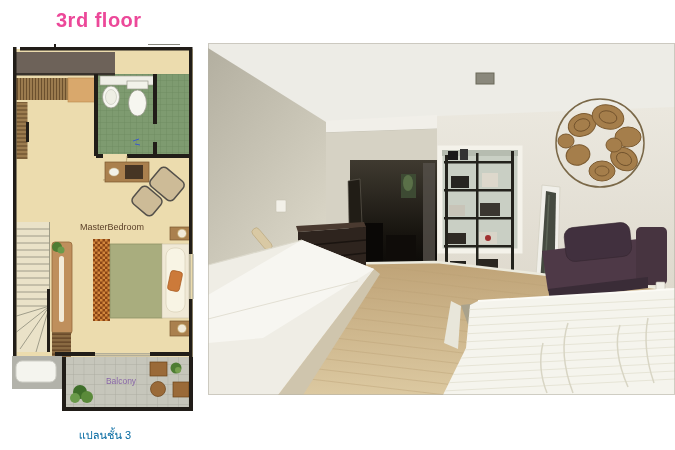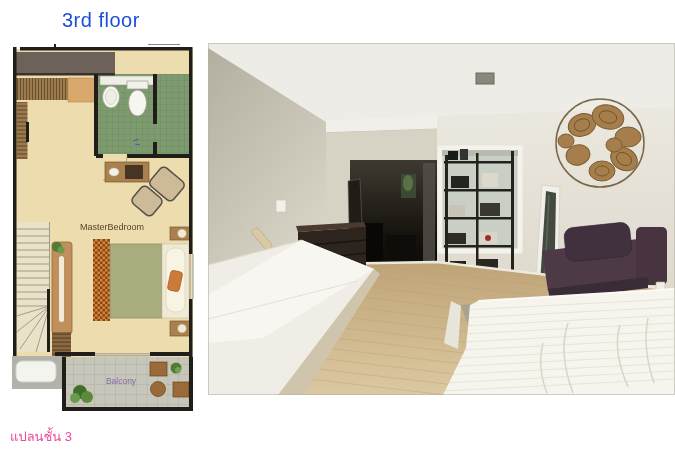--- a/index.html
+++ b/index.html
@@ -1,21 +1,21 @@
 <!DOCTYPE html>
 <html><head>
 <meta charset="utf-8">
 <style>
   html,body{margin:0;padding:0;background:#fff;}
   .canvas{position:relative;width:675px;height:450px;background:#ffffff;overflow:hidden;
           font-family:"Liberation Sans",sans-serif;}
-  .plan-title{position:absolute;left:62px;top:9px;font-size:20px;font-weight:400;
-              color:#1d4ed8;letter-spacing:.5px;}
-  .plan-caption{position:absolute;left:10px;top:426px;width:190px;
-                font-size:13px;color:#ec4899;}
+  .plan-title{position:absolute;left:56px;top:9px;font-size:20px;font-weight:700;
+              color:#ec4899;letter-spacing:.5px;}
+  .plan-caption{position:absolute;left:10px;top:426px;width:190px;text-align:center;
+                font-size:11px;color:#0369a1;}
   svg{position:absolute;display:block;}
   #plan-svg{left:10px;top:44px;}
   #photo-svg{left:208px;top:43px;}
   svg text{font-family:"Liberation Sans",sans-serif;}
 </style>
 </head>
 <body>
 
 <div class="canvas">
 

